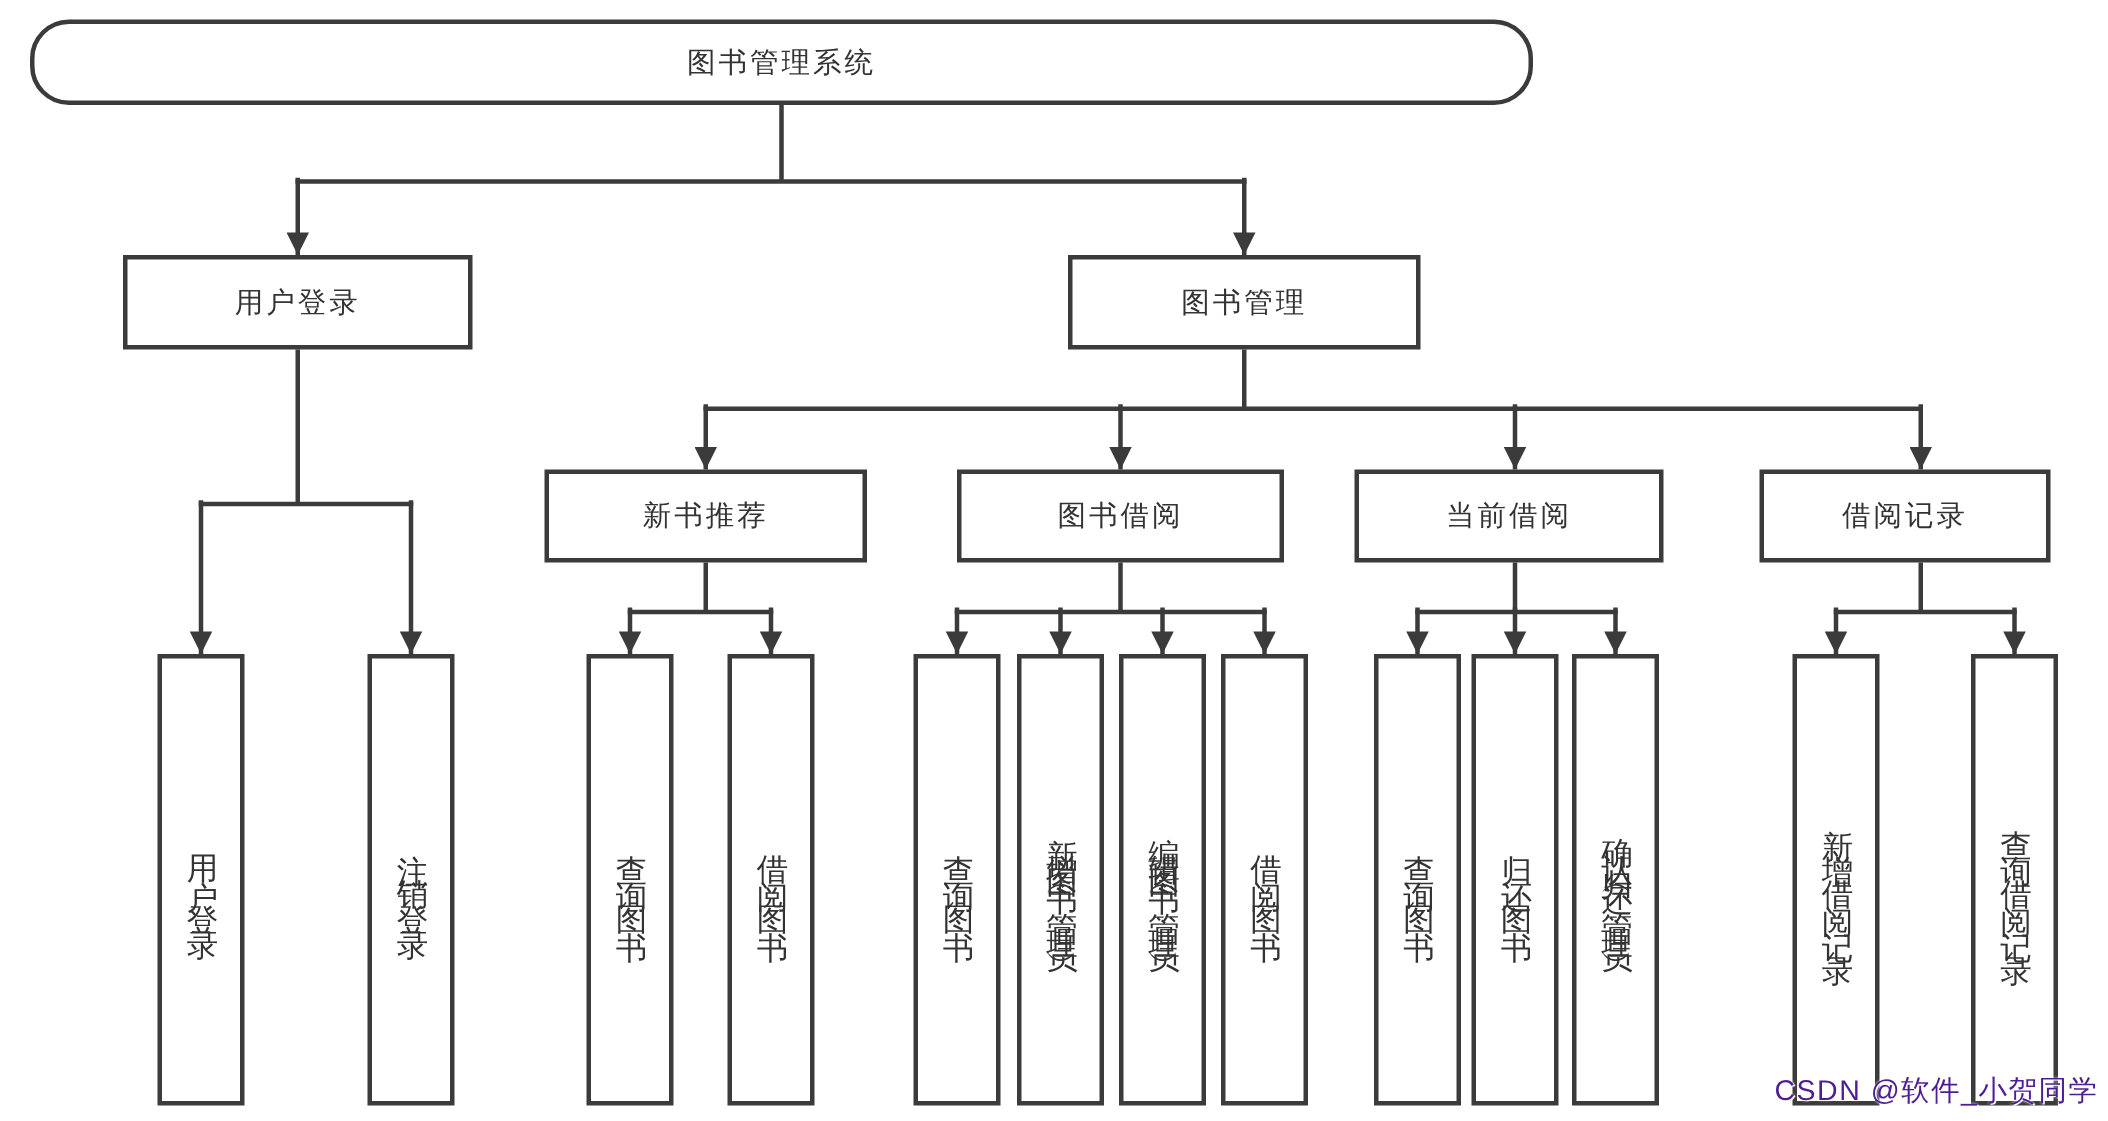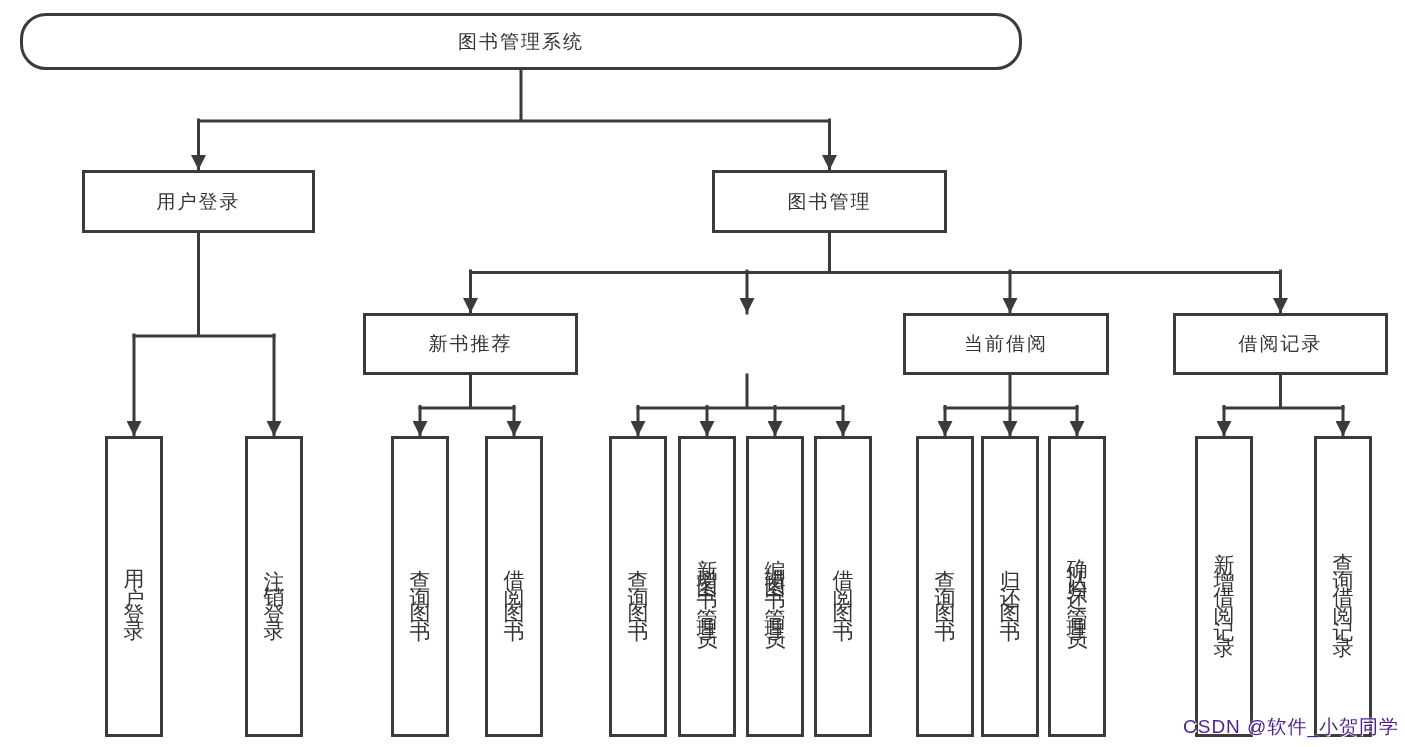--- a/index.html
+++ b/index.html
@@ -118,24 +118,27 @@
   <div class="node" style="left:82px; top:170px; width:233px; height:63px;">
     <span class="h-label">用户登录</span>
   </div>
   <div class="node" style="left:363px; top:313px; width:215px; height:62px;">
     <span class="h-label">新书推荐</span>
   </div>
 
   <div class="node" style="left:712px; top:170px; width:235px; height:63px;">
     <span class="h-label">图书管理</span>
   </div>
+  <div class="node" style="left:638px; top:313px; width:218px; height:62px;">
+    <span class="h-label">图书借阅</span>
+  </div>
   <div class="node" style="left:903px; top:313px; width:206px; height:62px;">
     <span class="h-label">当前借阅</span>
   </div>
-  <div class="node" style="left:1173px; top:313px; width:215px; height:62px;font-family:Liberation Mono, monospace;">
+  <div class="node" style="left:1173px; top:313px; width:194px; height:62px;font-family:Liberation Mono, monospace;">
     <span class="h-label">借阅记录</span>
   </div>
 
   <div class="node leaf" style="left:105px;">
     <span class="v-label ls-wide">用户登录</span>
   </div>
   <div class="node leaf" style="left:245px;">
     <span class="v-label ls-wide">注销登录</span>
   </div>
 

